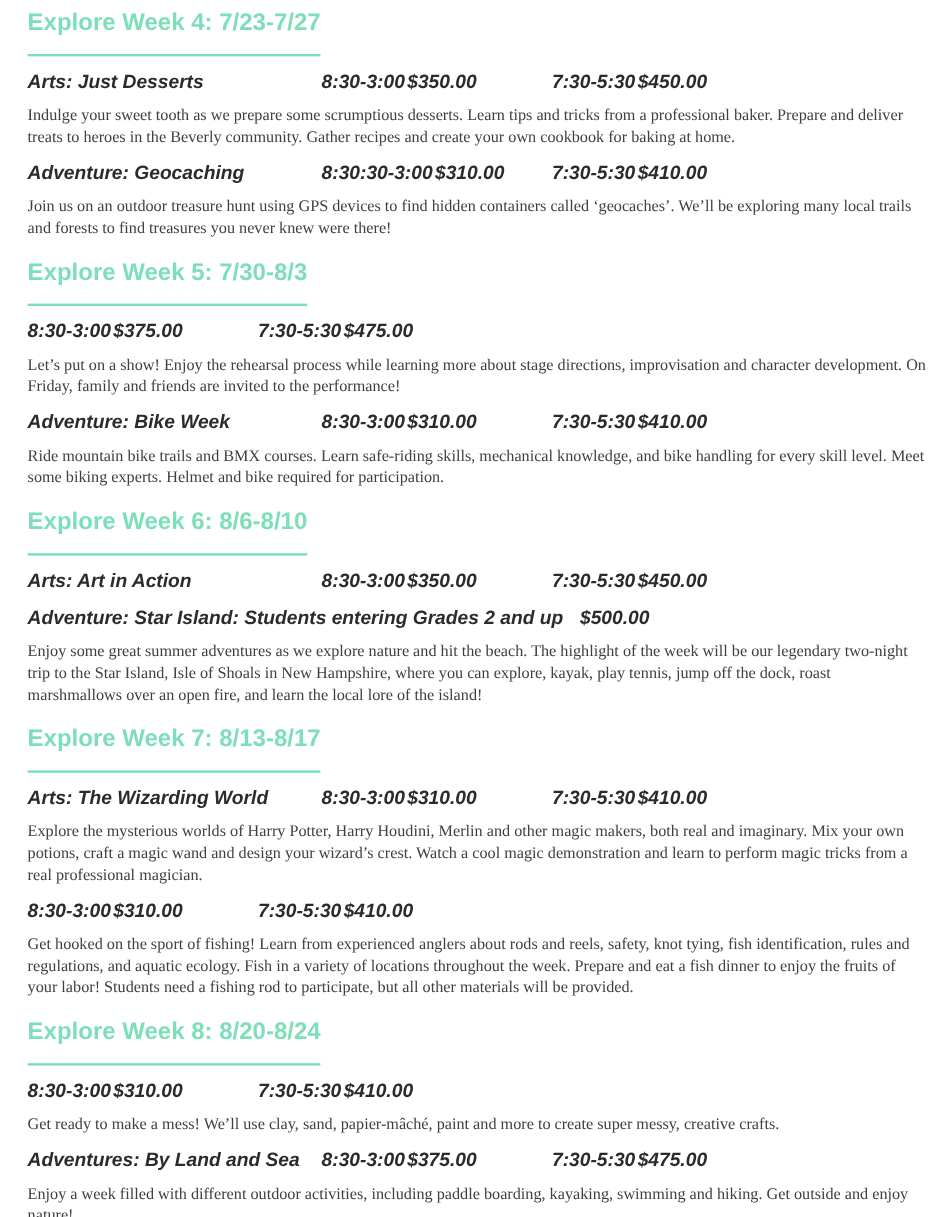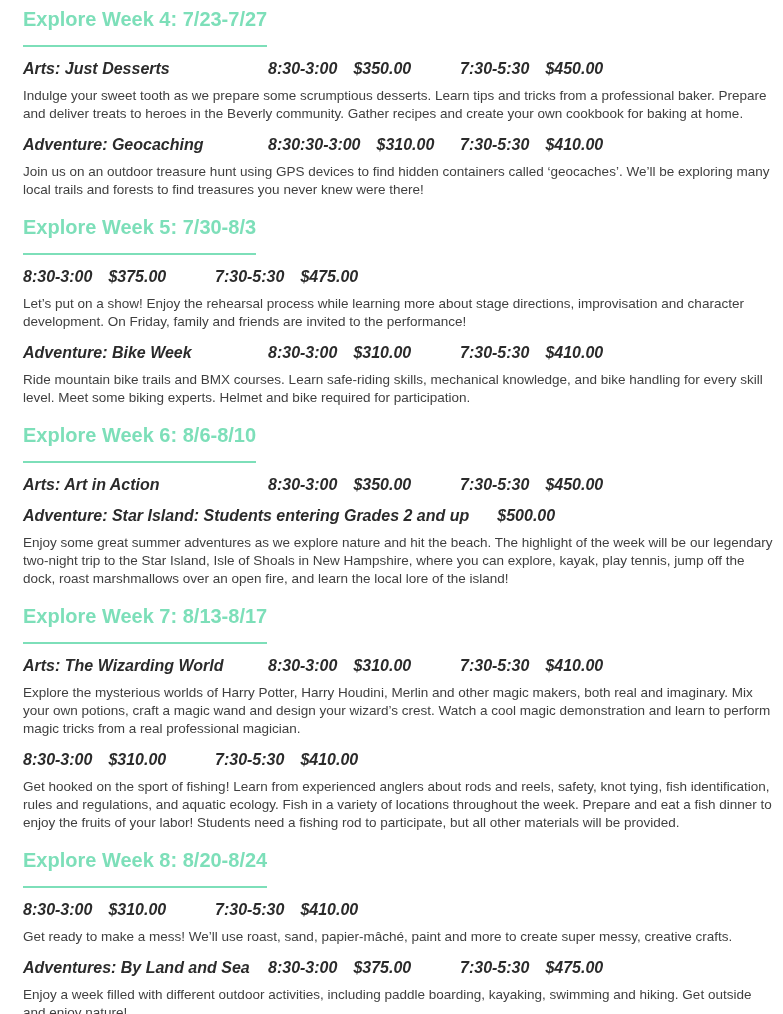--- a/index.html
+++ b/index.html
@@ -34,22 +34,22 @@
     align-items: flex-start;
     margin: 12px 0 9px 0;
     font-size: 16px;
     line-height: 19px;
     font-weight: bold;
     font-style: italic;
     color: var(--title-text);
     white-space: nowrap;
   }
   .program-title { min-width: 245px; padding-right: 12px; }
-  .session { display: inline-flex; gap: 16px; min-width: 192px; }
-  .program-description { margin: 0 0 11px 0; max-width: 750px; }
+  .session { display: inline-flex; gap: 2px; min-width: 192px; }
+  .program-description { margin: 0 0 11px 0; max-width: 750px; font-family: Liberation Serif, serif; }
 </style>
 </head>
 <body>
 
 <main>
   <div id="weeks">
   <section class="week">
     <h2 class="week-heading">
       <span class="heading-text">Explore Week 4: 7/23-7/27</span>
     </h2>
@@ -217,21 +217,21 @@
                 <span class="session">
                   <span>8:30-3:00</span>
                   <span>$310.00</span>
                 </span>
                 <span class="session">
                   <span>7:30-5:30</span>
                   <span>$410.00</span>
                 </span>
               </span>
     </div>
-    <p class="program-description">Get ready to make a mess! We’ll use roast, sand, papier-mâché, paint and more to create super messy, creative crafts.</p>
+    <p class="program-description">Get ready to make a mess! We’ll use clay, sand, papier-mâché, paint and more to create super messy, creative crafts.</p>
   </div>
 
   <div class="program">
     <div class="program-row">
       <span class="program-title">Adventures: By Land and Sea</span>
       <span style="display:inline-flex;">
                 <span class="session">
                   <span>8:30-3:00</span>
                   <span>$375.00</span>
                 </span>

